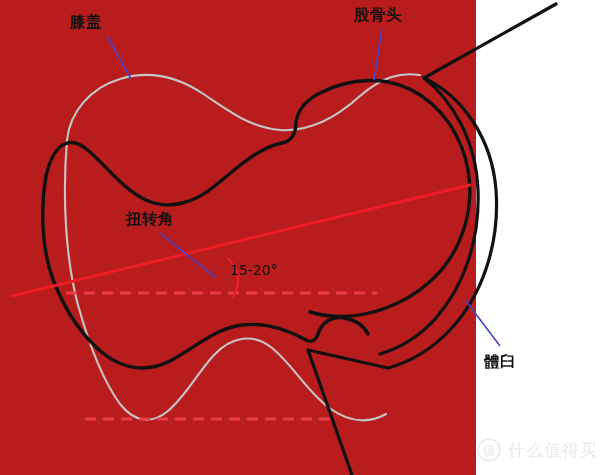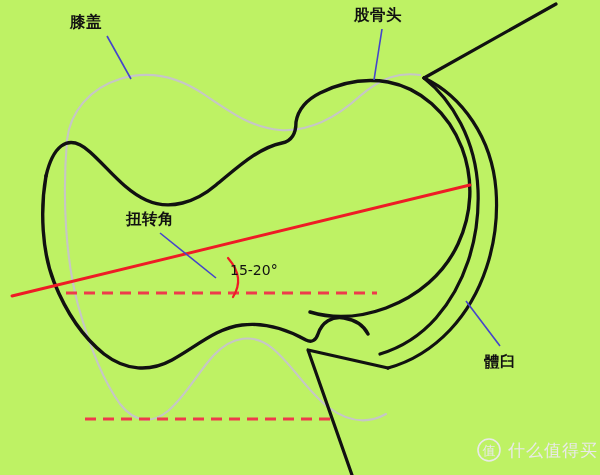--- a/index.html
+++ b/index.html
@@ -9,23 +9,23 @@
     background: #ffffff;
   }
   body {
     width: 600px;
     height: 475px;
     overflow: hidden;
     font-family: "DejaVu Sans", "Liberation Sans", sans-serif;
   }
   #diagram-root {
     position: relative;
-    width: 600px;
+    width: 476px;
     height: 475px;
-    background: #bef264;
+    background: #b91c1c;
   }
   svg.diagram-canvas {
     position: absolute;
     top: 0;
     left: 0;
     width: 600px;
     height: 475px;
     display: block;
   }
   .label-text {

